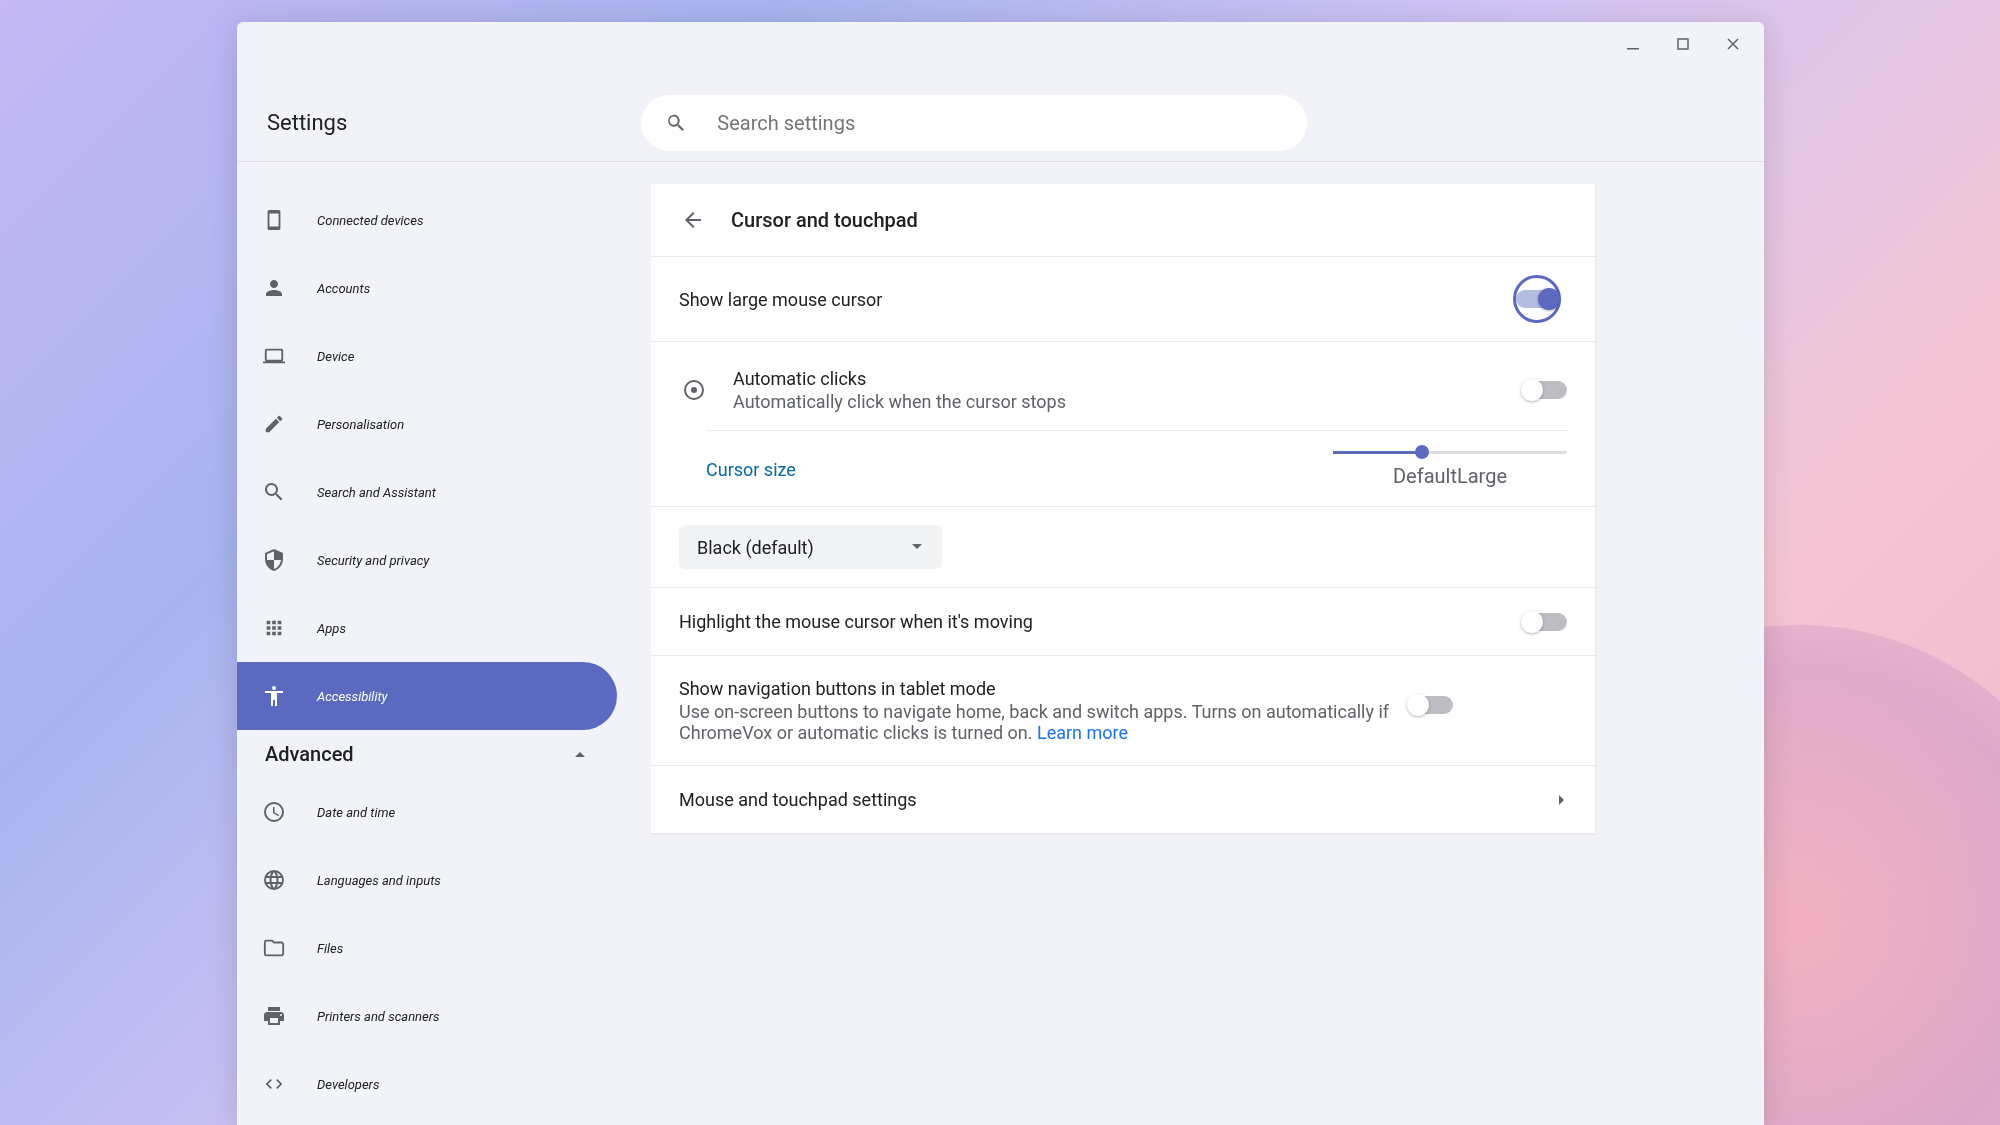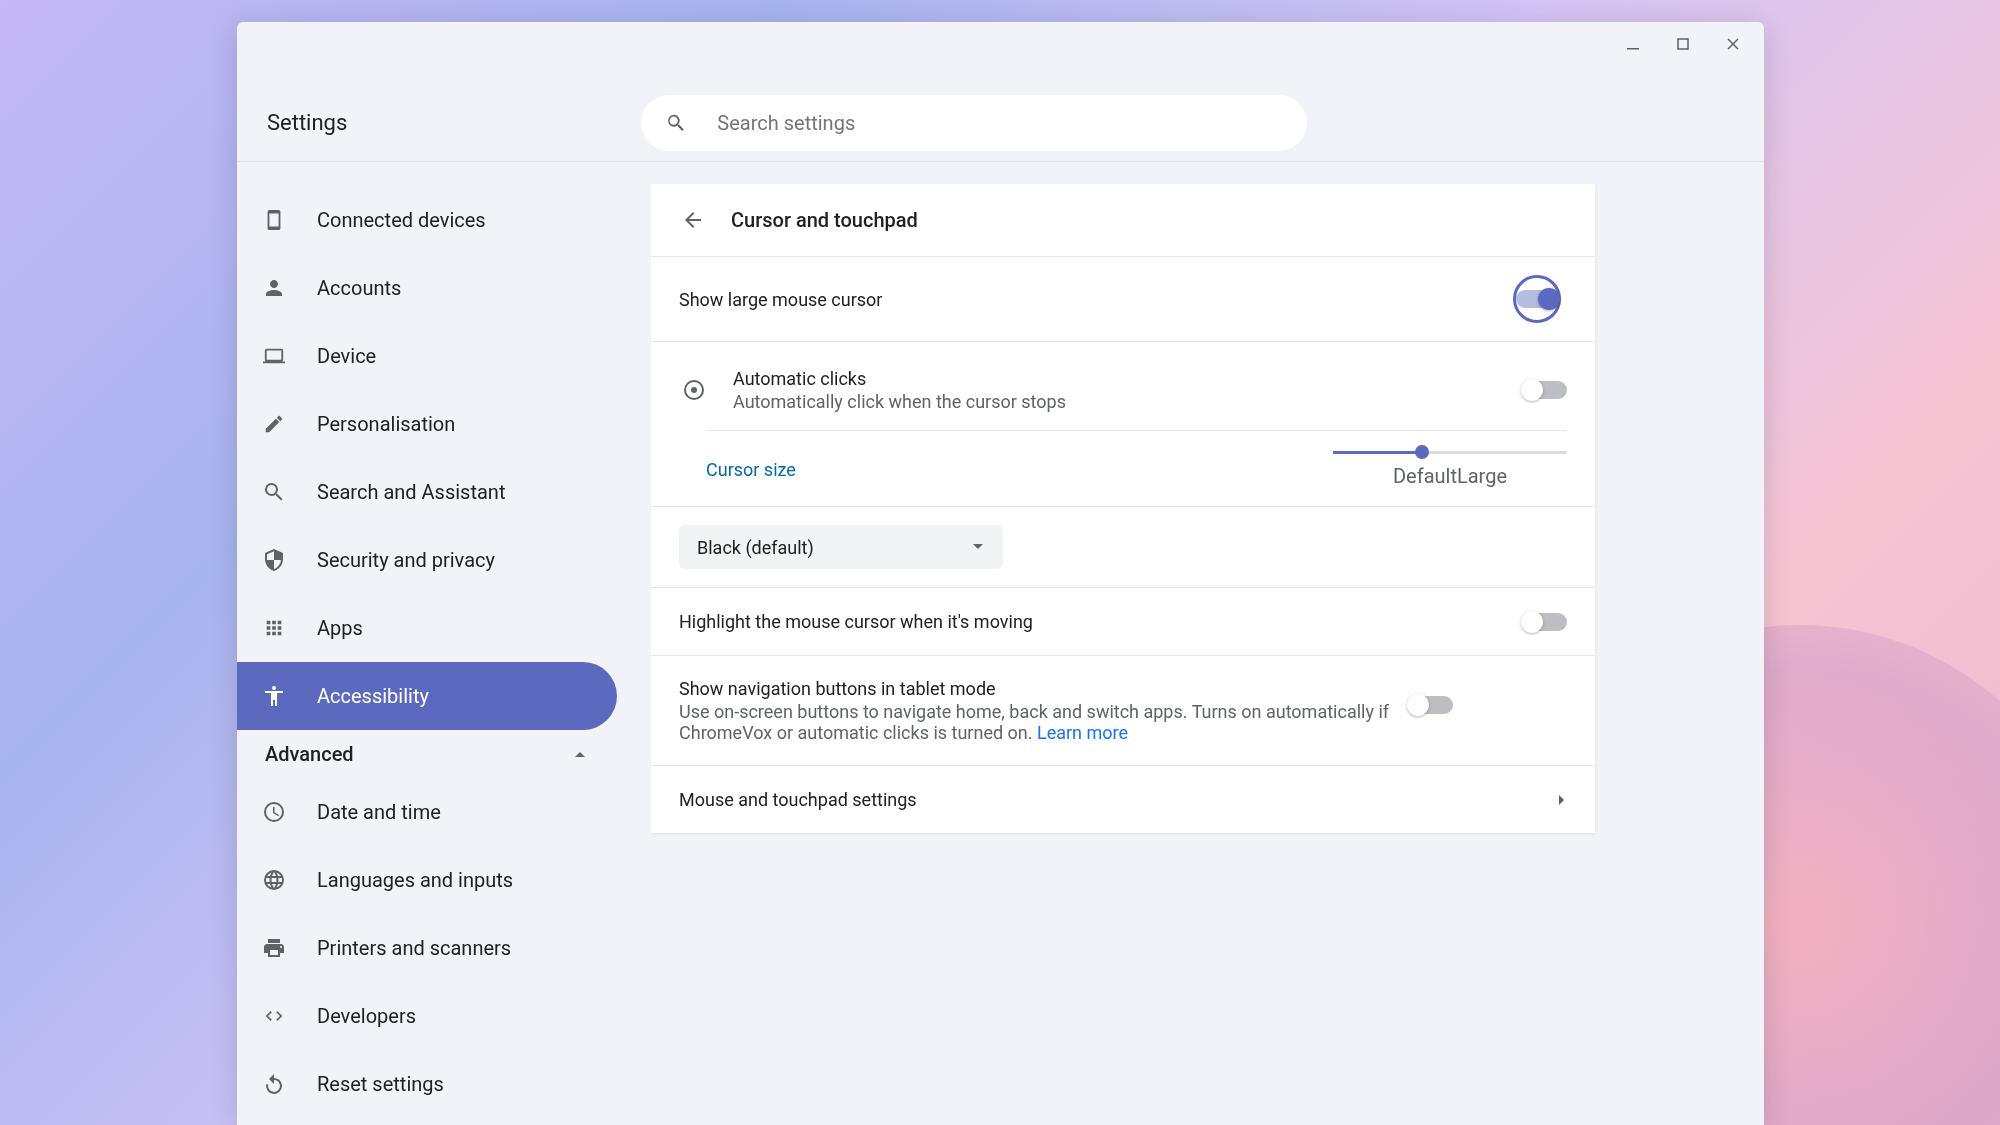--- a/index.html
+++ b/index.html
@@ -72,21 +72,21 @@
   padding-left: 22px;
   margin-right: 34px;
   border-radius: 0 34px 34px 0;
   cursor: pointer;
   color: #202124;
 }
 .nav-item .icon-slot { width: 30px; height: 30px; margin-right: 28px; display: flex; align-items: center; justify-content: center; }
 .nav-item .icon-slot svg { fill: #5f6368; }
 .nav-item.active { background: #5b6abf; color: #fff; }
 .nav-item.active .icon-slot svg { fill: #fff; }
-.nav-label { font-size: 20px; }
+.nav-label { font-size: 13px; font-style: italic; }
 .nav-section { height: 48px; display: flex; align-items: center; padding-left: 28px; padding-right: 64px; justify-content: space-between; cursor: pointer; }
 .nav-section-label { font-size: 20px; color: #202124; font-weight: 500; }
 .content { flex: 1; padding: 4px 0 0 0; overflow-y: auto; }
 .card {
   width: 944px;
   background: #fff;
   border-radius: 0;
   box-shadow: 0 1px 3px rgba(0,0,0,0.08);
   margin: 0 auto 0 0;
   overflow: hidden;
@@ -120,21 +120,21 @@
 .toggle-on::after { content: ""; position: absolute; width: 22px; height: 22px; border-radius: 50%; background: #5b6abf; top: -2px; right: -2px; box-shadow: 0 1px 3px rgba(0,0,0,0.3); }
 .slider-row { padding: 20px 28px 18px 82px; border-top: 1px solid #e8e8ec; margin-left: 55px; margin-right: 28px; padding-left: 0; padding-right: 0; }
 .slider-row-top { display: flex; align-items: center; }
 .slider-label { font-size: 18px; color: #0369a1; flex: 0 0 auto; }
 .slider-wrap { margin-left: auto; width: 234px; }
 .slider-track { height: 3px; background: #dadce0; position: relative; border-radius: 2px; }
 .slider-fill { position: absolute; left: 0; top: 0; height: 3px; background: #5b6abf; width: 38%; }
 .slider-thumb { position: absolute; top: -6px; left: 38%; width: 14px; height: 14px; border-radius: 50%; background: #5b6abf; transform: translateX(-50%); }
 .slider-labels { display: flex; justify-content: center; font-size: 20px; color: #5f6368; margin-top: 10px; }
 .dropdown {
-  width: 324px; height: 44px; background: #f1f3f4; border-radius: 6px; display: flex; align-items: center; justify-content: space-between; padding: 0 18px; cursor: pointer; font-size: 18px; color: #202124;
+  width: 263px; height: 44px; background: #f1f3f4; border-radius: 6px; display: flex; align-items: center; justify-content: space-between; padding: 0 18px; cursor: pointer; font-size: 18px; color: #202124;
 }
 .chevron { width: 14px; height: 14px; }
 .row-link { cursor: pointer; }
 .arrow-r { width: 10px; height: 14px; fill: #5f6368; }
 </style>
 </head>
 <body>
 
 <div class="bg-accent"></div>
 
@@ -247,20 +247,28 @@
           </span>
         <span class="nav-label">Date and time</span>
       </div>
       <div class="nav-item">
         <span class="icon-slot">
             <svg width="24" height="24" viewBox="0 0 24 24">
               <path d="M12 2a10 10 0 100 20 10 10 0 000-20zm6.93 6h-2.95a15.65 15.65 0 00-1.38-3.56A8.03 8.03 0 0118.93 8zM12 4.04c.83 1.2 1.48 2.53 1.91 3.96h-3.82c.43-1.43 1.08-2.76 1.91-3.96zM4.26 14A7.95 7.95 0 014 12c0-.69.1-1.36.26-2h3.38a16.5 16.5 0 000 4H4.26zm.82 2h2.95c.32 1.25.78 2.45 1.38 3.56A8 8 0 015.08 16zm2.95-8H5.08a8 8 0 014.33-3.56A15.65 15.65 0 008.03 8zM12 19.96c-.83-1.2-1.48-2.53-1.91-3.96h3.82c-.43 1.43-1.08 2.76-1.91 3.96zM14.34 14H9.66a14.7 14.7 0 010-4h4.68a14.7 14.7 0 010 4zm.25 5.56c.6-1.11 1.06-2.31 1.38-3.56h2.95a8 8 0 01-4.33 3.56zM16.36 14a16.5 16.5 0 000-4h3.38c.16.64.26 1.31.26 2s-.1 1.36-.26 2h-3.38z"></path>
             </svg>
           </span>
         <span class="nav-label">Languages and inputs</span>
+      </div>
+      <div class="nav-item">
+        <span class="icon-slot">
+            <svg width="24" height="22" viewBox="0 0 24 24">
+              <path d="M10 4H4c-1.1 0-2 .9-2 2v12c0 1.1.9 2 2 2h16c1.1 0 2-.9 2-2V8c0-1.1-.9-2-2-2h-8l-2-2z" fill="none" stroke="#5f6368" stroke-width="2"></path>
+            </svg>
+          </span>
+        <span class="nav-label">Files</span>
       </div>
       <div class="nav-item">
         <span class="icon-slot">
             <svg width="24" height="24" viewBox="0 0 24 24">
               <path d="M19 8H5c-1.66 0-3 1.34-3 3v6h4v4h12v-4h4v-6c0-1.66-1.34-3-3-3zm-3 11H8v-5h8v5zm3-7a1 1 0 110-2 1 1 0 010 2zM18 3H6v4h12V3z"></path>
             </svg>
           </span>
         <span class="nav-label">Printers and scanners</span>
       </div>
       <div class="nav-item">

